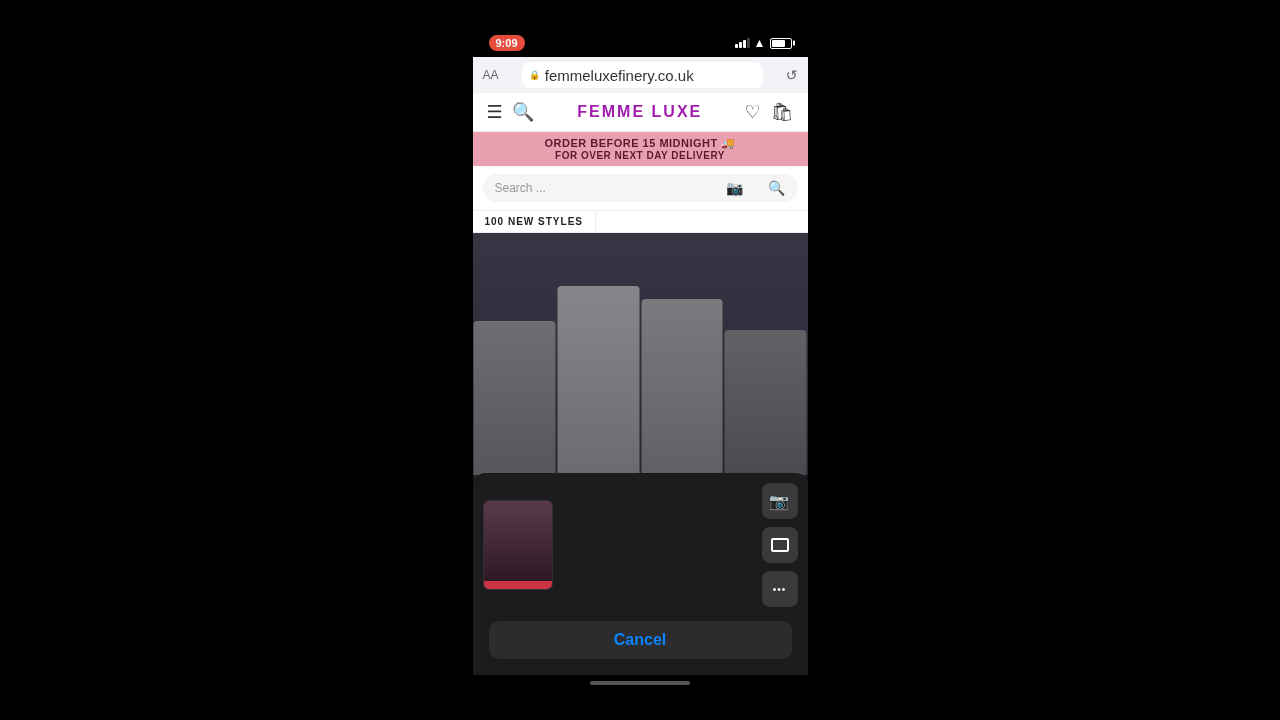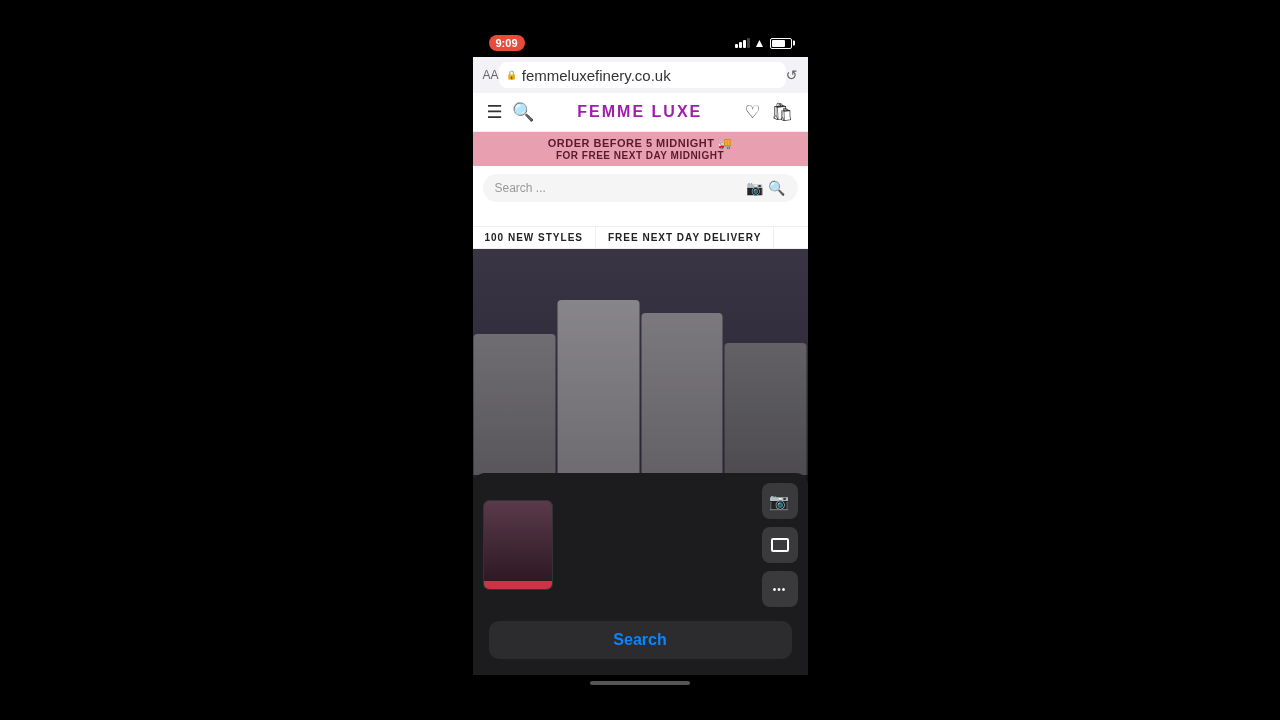--- a/index.html
+++ b/index.html
@@ -97,21 +97,21 @@
       width: 75%;
       border-radius: 1px;
     }
 
     
     .browser-bar {
       background: #f2f2f7;
       display: flex;
       align-items: center;
       padding: 6px 10px;
-      gap: 0;
+      gap: 23px;
       flex-shrink: 0;
       height: 36px;
     }
 
     .browser-aa {
       font-size: 12px;
       color: #666;
       font-weight: 500;
     }
 
@@ -218,21 +218,21 @@
       background: #fff;
       flex-shrink: 0;
     }
 
     .search-bar {
       background: #f5f5f5;
       border-radius: 20px;
       display: flex;
       align-items: center;
       padding: 6px 12px;
-      gap: 4px;
+      gap: 24px;
     }
 
     .search-placeholder {
       flex: 1;
       font-size: 12px;
       color: #999;
     }
 
     .search-icon-btn {
       font-size: 14px;
@@ -240,21 +240,20 @@
     }
 
     
     .ticker-bar {
       background: #fff;
       border-top: 1px solid #eee;
       border-bottom: 1px solid #eee;
       display: flex;
       overflow: hidden;
       flex-shrink: 0;
-      margin-top: 16px;
     }
 
     .ticker-item {
       padding: 5px 12px;
       font-size: 10px;
       font-weight: 700;
       color: #222;
       letter-spacing: 1px;
       white-space: nowrap;
       border-right: 1px solid #eee;
@@ -479,35 +478,34 @@
       <span class="brand-logo">FEMME LUXE</span>
       <div class="nav-icons-right">
         <span class="nav-icon">♡</span>
         <div class="cart-icon-wrap">
           <span class="nav-icon">🛍</span>
         </div>
       </div>
     </div>
 
     <div class="promo-banner">
-      <div class="promo-line1">ORDER BEFORE 5 MIDNIGHT 🚚</div>
-      <div class="promo-line2">FOR FREE NEXT DAY MIDNIGHT</div>
+      <div class="promo-line1">ORDER BEFORE 15 MIDNIGHT 🚚</div>
+      <div class="promo-line2">FOR OVER NEXT DAY DELIVERY</div>
     </div>
 
     <div class="search-bar-wrap">
       <div class="search-bar">
         <span class="search-placeholder">Search ...</span>
         <span class="search-icon-btn">📷</span>
         <span class="search-icon-btn">🔍</span>
       </div>
     </div>
 
     <div class="ticker-bar">
       <div class="ticker-item">100 NEW STYLES</div>
-      <div class="ticker-item">FREE NEXT DAY DELIVERY</div>
     </div>
 
     <div class="hero-wrap">
       <div class="hero-bg"></div>
       <div class="hero-figures">
         <div class="hero-figure" style="height:80%; background: linear-gradient(180deg, #888 0%, #444 100%);"></div>
         <div class="hero-figure" style="height:88%; background: linear-gradient(180deg, #aaa 0%, #666 100%);"></div>
         <div class="hero-figure" style="height:85%; background: linear-gradient(180deg, #999 0%, #555 100%);"></div>
         <div class="hero-figure" style="height:78%; background: linear-gradient(180deg, #777 0%, #333 100%);"></div>
       </div>
@@ -535,21 +533,21 @@
             <div class="picker-action-btn">
               <span style="font-size:14px; color:#fff; border: 2px solid #fff; width:18px; height:14px; display:block; border-radius:2px;"></span>
             </div>
             <div class="picker-action-btn">
               <span style="font-size:10px; color:#fff; letter-spacing:1px;">•••</span>
             </div>
           </div>
         </div>
 
         <div class="picker-cancel-row">
-          <div class="picker-cancel-btn">Search</div>
+          <div class="picker-cancel-btn">Cancel</div>
         </div>
       </div>
     </div>
 
   </div>
 
   <div class="home-indicator">
     <div class="home-bar"></div>
   </div>
 

